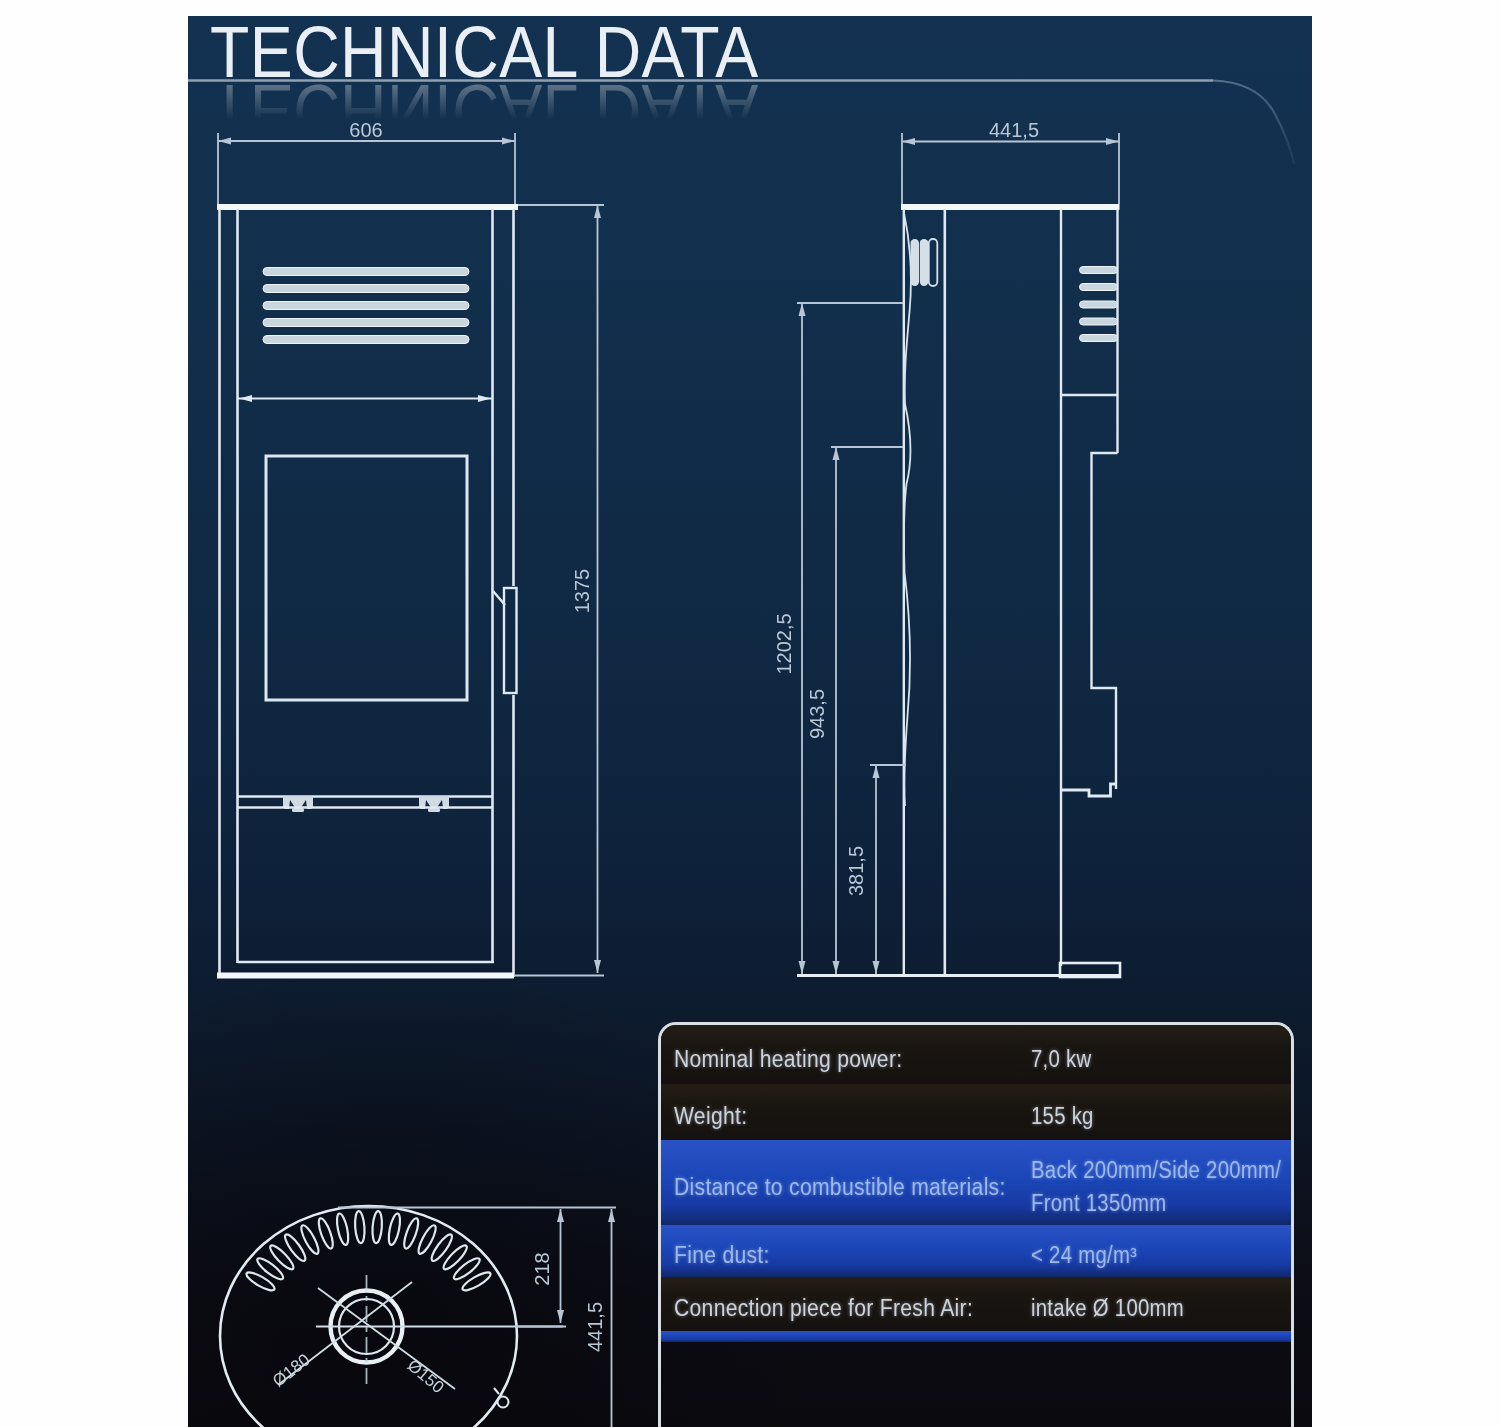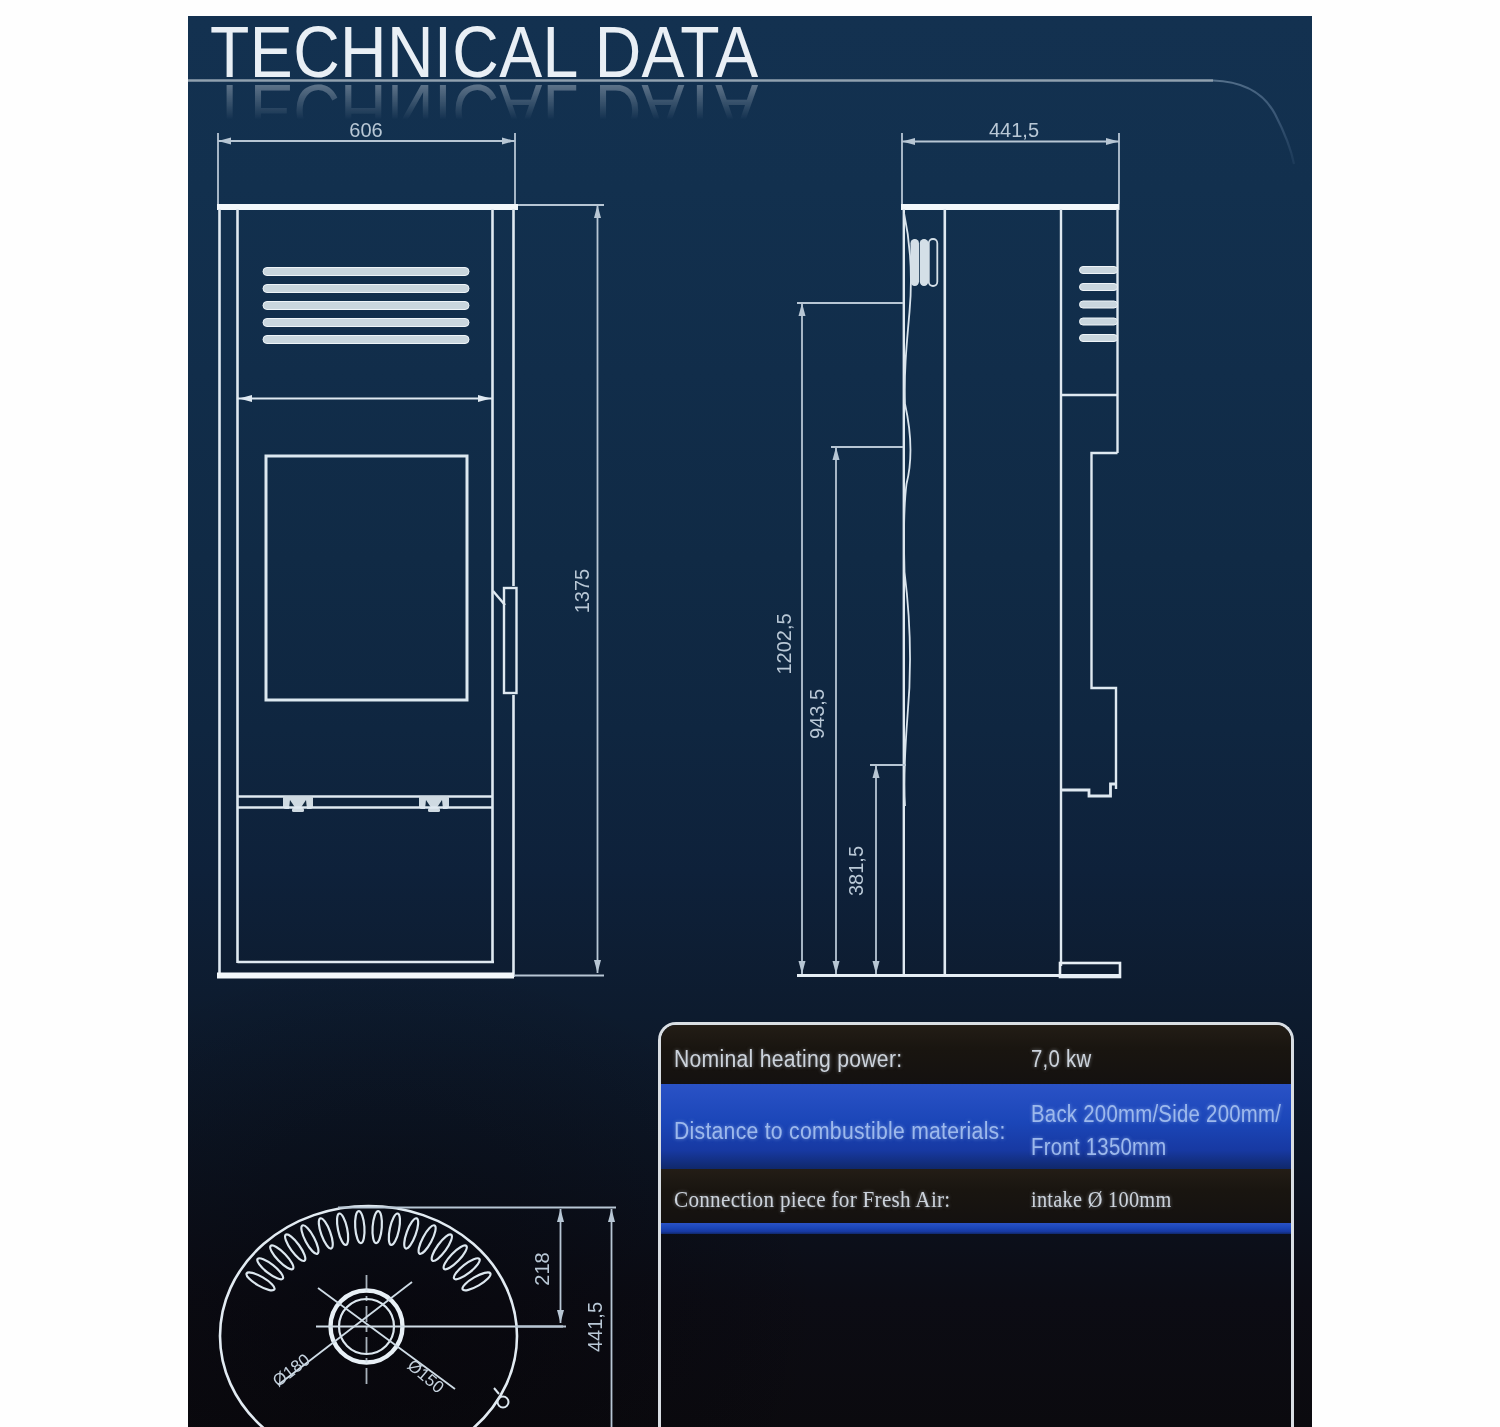--- a/index.html
+++ b/index.html
@@ -266,29 +266,37 @@
   </svg>
 
   <div class="tbl">
 
     <div class="row dark" style="height:59px;">
       <div class="lab">Nominal heating power:</div>
         <div class="val">7,0 kw</div>
     </div>
 
 
+    <div class="row dark" style="height:56px;">
+      <div class="lab">Weight:</div>
+        <div class="val">155 kg</div>
+    </div>
 
     <div class="row blue" style="height:85px;">
       <div class="lab">Distance to combustible materials:</div>
       <div class="val" style="line-height:33px;">Back 200mm/Side 200mm/
 Front 1350mm</div>
     </div>
 
 
-
-    <div class="row dark" style="height:54px;font-family:Liberation Serif, serif;">
+    <div class="row blue" style="height:52px;">
+      <div class="lab">Fine dust:</div>
+        <div class="val">&lt; 24 mg/m³</div>
+    </div>
+
+    <div class="row dark" style="height:54px;">
       <div class="lab">Connection piece for Fresh Air:</div>
         <div class="val">intake Ø 100mm</div>
     </div>
 
     <div class="row blue" style="height:11px;"></div>
   </div>
 </div>
 
 </body></html>

